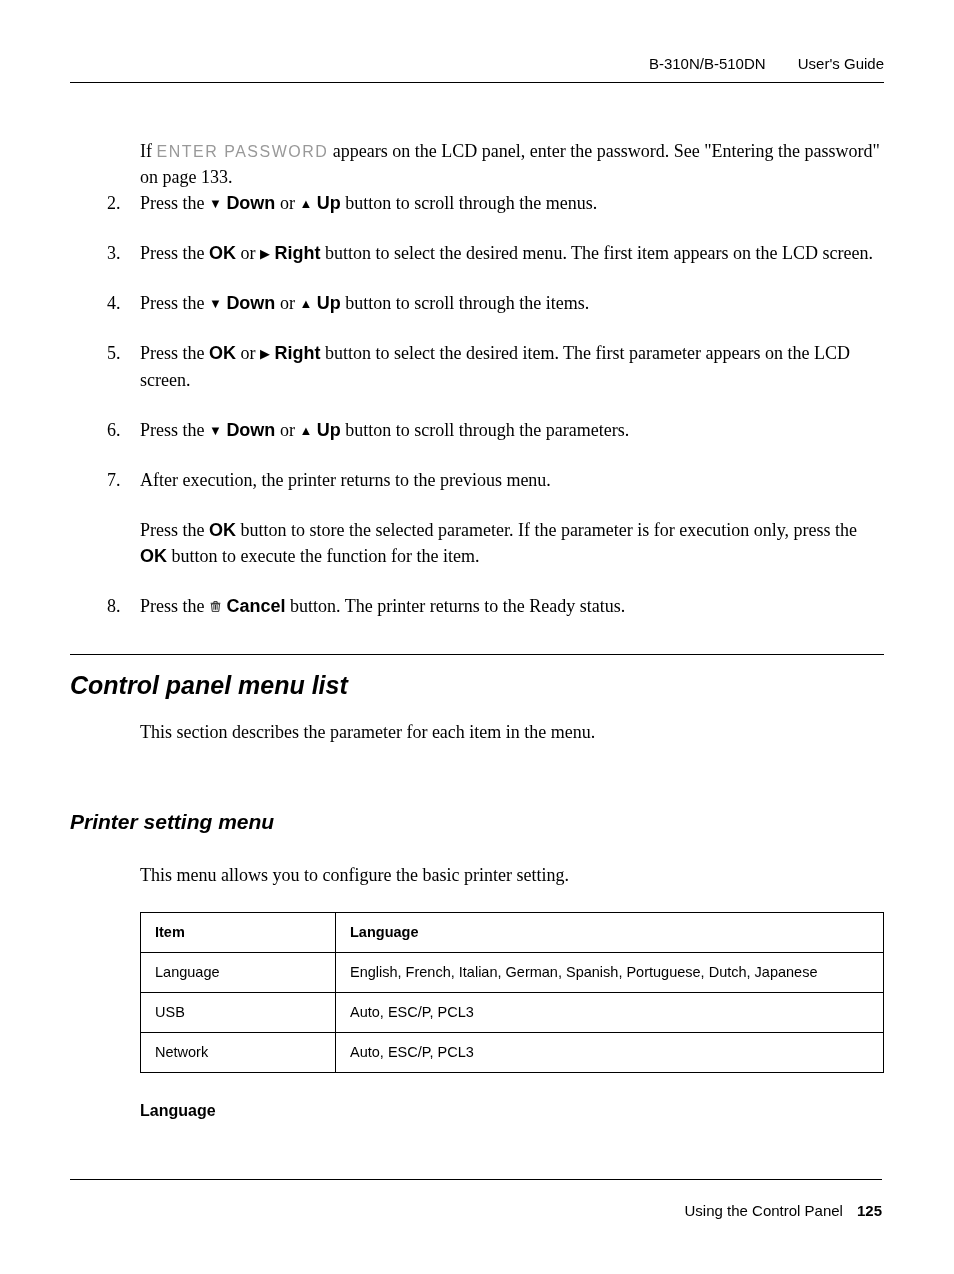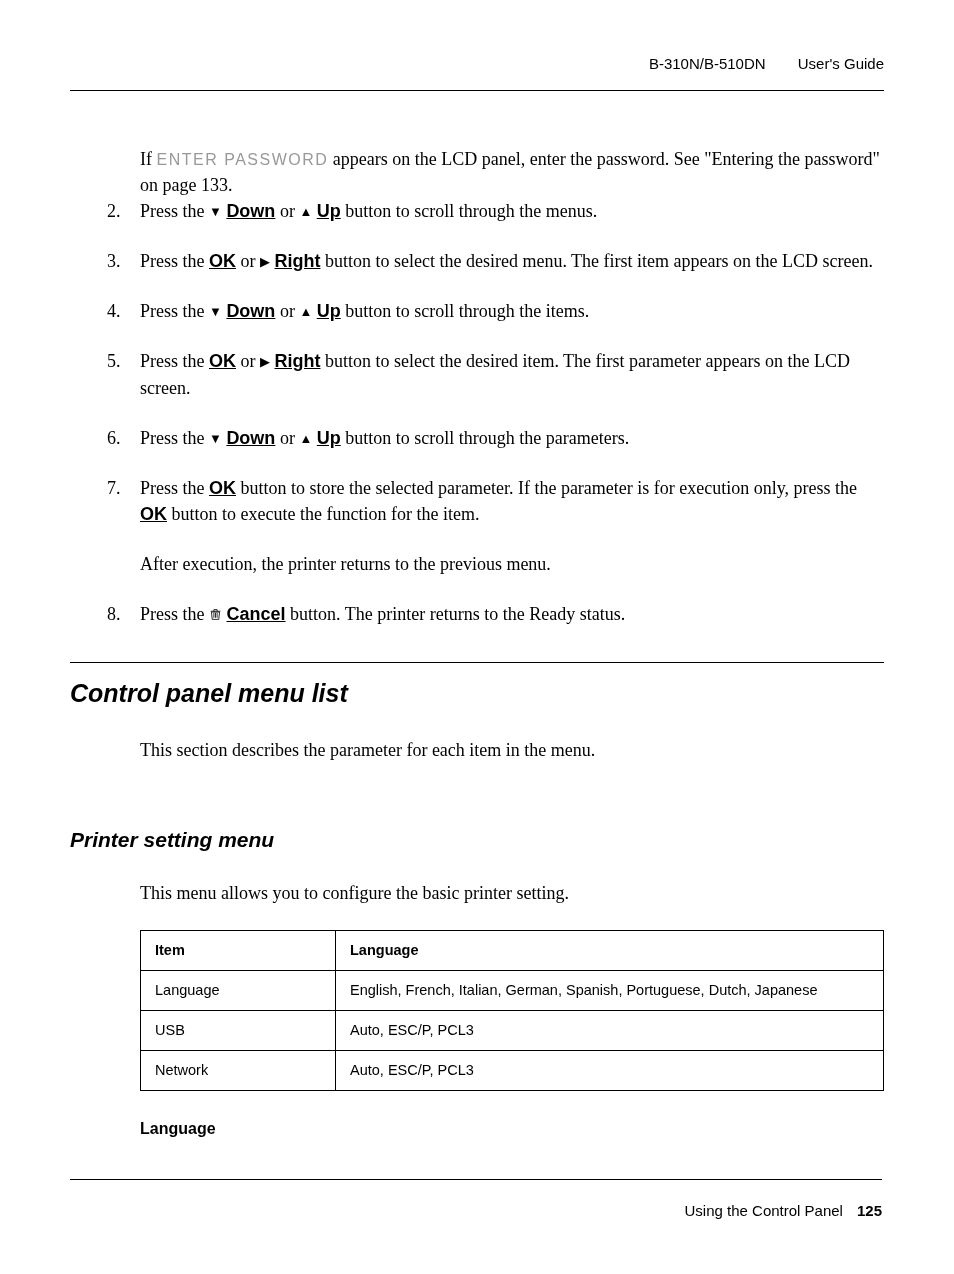--- a/index.html
+++ b/index.html
@@ -11,21 +11,21 @@
       color: #000;
       position: relative;
     }
     .page {
       padding: 55px 70px 0 70px;
     }
     .header {
       text-align: right;
       font-family: Arial, Helvetica, sans-serif;
       font-size: 15px;
-      padding-bottom: 18px;
+      padding-bottom: 10px;
       border-bottom: 1px solid #000;
       margin-bottom: 55px;
     }
     .header .sep { margin: 0 14px; }
     .content {
       padding-left: 70px;
       font-size: 18px;
       line-height: 1.45;
     }
     .note-block { }
@@ -44,21 +44,21 @@
     ol.steps > li {
       display: flex;
       margin-bottom: 24px;
     }
     ol.steps > li .num {
       width: 33px;
       flex-shrink: 0;
     }
     ol.steps > li .body { flex: 1; }
     ol.steps > li .body p + p { margin-top: 24px; }
-    .sans-bold { font-family: Arial, Helvetica, sans-serif; font-weight: bold; text-decoration: underline; }
+    .sans-bold { font-family: Arial, Helvetica, sans-serif; font-weight: bold; }
     .tri {
       display: inline-block;
       font-size: 13px;
       vertical-align: 1px;
     }
     .trash-icon {
       display: inline-block;
       width: 13px;
       height: 13px;
       vertical-align: -1px;
@@ -68,21 +68,21 @@
       border-top: 1.5px solid #000;
       margin: 35px 0 12px 0;
       margin-left: -70px;
     }
     .h2 {
       font-family: Arial, Helvetica, sans-serif;
       font-weight: bold;
       font-style: italic;
       font-size: 25px;
       margin-left: -70px;
-      margin-bottom: 26px;
+      margin-bottom: 16px;
     }
     .h3 {
       font-family: Arial, Helvetica, sans-serif;
       font-weight: bold;
       font-style: italic;
       font-size: 21px;
       margin-left: -70px;
       margin-top: 62px;
       margin-bottom: 24px;
     }
@@ -170,24 +170,24 @@
         <span class="num">6.</span>
         <div class="body">
             <p>
           <span>Press the </span><span class="tri">▼</span><span> </span><span class="sans-bold">Down</span><span> or </span><span class="tri">▲</span><span> </span><span class="sans-bold">Up</span><span> button to scroll through the parameters.</span>
         </p>
           </div>
       </li>
       <li>
         <span class="num">7.</span>
         <div class="body">
+          <p>After execution, the printer returns to the previous menu.</p>
           <p>
             <span>Press the </span><span class="sans-bold">OK</span><span> button to store the selected parameter. If the parameter is for execution only, press the </span><span class="sans-bold">OK</span><span> button to execute the function for the item.</span>
           </p>
-          <p>After execution, the printer returns to the previous menu.</p>
         </div>
       </li>
       <li>
         <span class="num">8.</span>
         <div class="body">
             <p>
           <span>Press the </span><span class="trash-icon"><svg viewBox="0 0 16 16">
                   <path d="M3 5 L13 5 L12 14 L4 14 Z M2 4 L14 4 M6 4 L6 2 L10 2 L10 4 M6 6 L6 12 M8 6 L8 12 M10 6 L10 12" stroke="#000" stroke-width="1" fill="none"></path>
                 </svg></span><span> </span><span class="sans-bold">Cancel</span><span> button. The printer returns to the Ready status.</span>
         </p>

